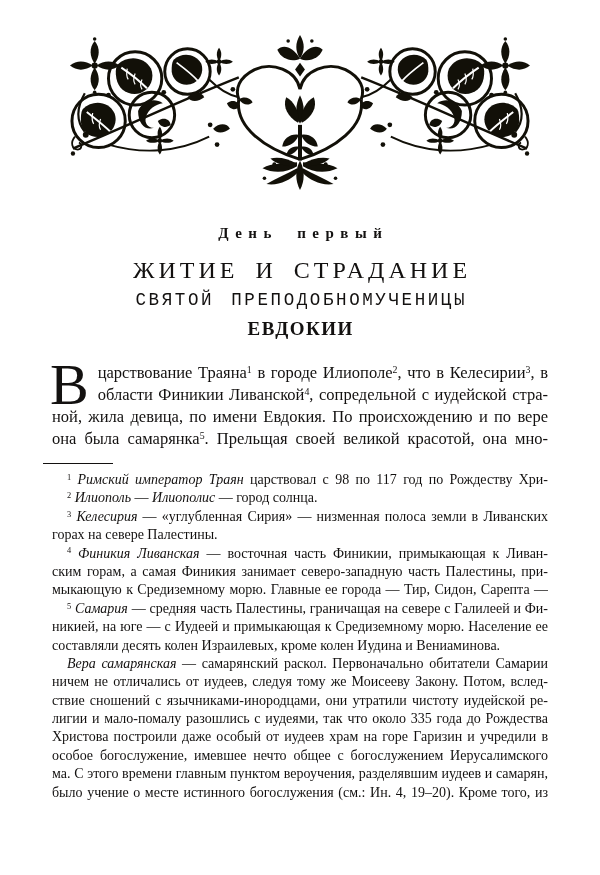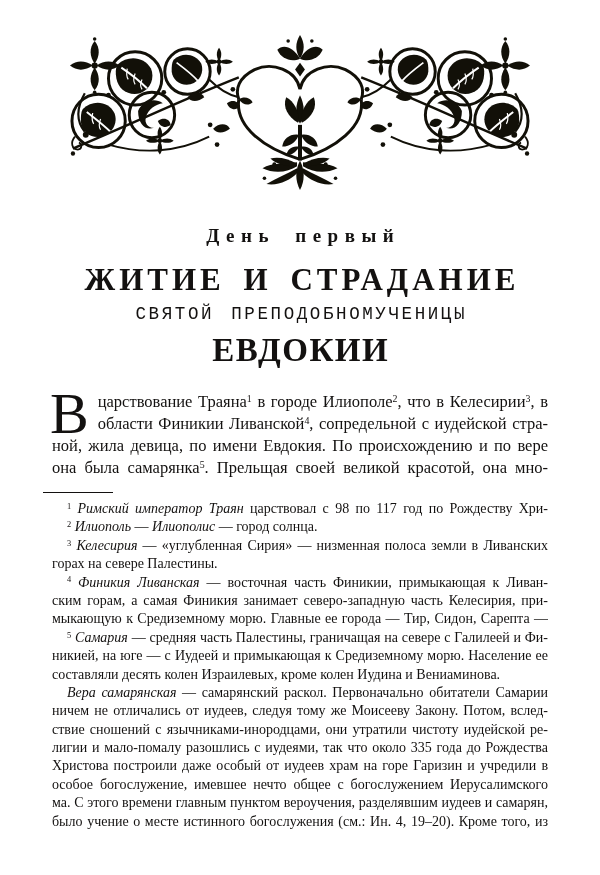--- a/index.html
+++ b/index.html
@@ -12,39 +12,39 @@
     font-family:"Liberation Serif","DejaVu Serif",serif;
     box-sizing:border-box;
     padding:0 52px;
     overflow:hidden;
   }
   
   .ornament{display:block;margin:34px auto 0;}
   
   .h-day{
     margin-top:33px;text-align:center;
-    font-size:19px;font-weight:700;
+    font-size:15px;font-weight:700;
     letter-spacing:6.5px;word-spacing:9px;
     padding-left:6.5px;white-space:nowrap;
   }
   .h-title1{
     margin-top:15px;text-align:center;
-    font-size:31px;font-weight:700;
+    font-size:24px;font-weight:400;
     letter-spacing:4px;word-spacing:7px;
     padding-left:4px;white-space:nowrap;
   }
   .h-title2{
     margin-top:6px;text-align:center;
     font-size:17.5px;font-weight:400;
     letter-spacing:2.6px;word-spacing:4px;
     padding-left:2.6px;white-space:nowrap;font-family:Liberation Mono, monospace;
   }
   .h-name{
     margin-top:8px;text-align:center;
-    font-size:33px;font-weight:700;
+    font-size:19px;font-weight:700;
     letter-spacing:1.5px;padding-left:1.5px;white-space:nowrap;
   }
   
   .body-text{margin-top:22px;font-size:16.5px;line-height:22px;}
   .opening{display:flex;align-items:flex-start;}
   .dropcap{
     flex:0 0 auto;
     font-size:58px;line-height:43px;
     margin:1px 9px 0 -2px;
     font-weight:400;
@@ -189,21 +189,21 @@
   </div>
 
   <div class="fn-sep"></div>
 
   <div class="footnotes" id="footnotes">
       <div class="fl just ind"><sup>1</sup><span> </span><em>Римский император Траян</em><span> царствовал с 98 по 117 год по Рождеству Хри-</span></div>
       <div class="fl ind"><sup>2</sup><span> </span><em>Илиополь</em><span> — </span><em>Илиополис</em><span> — город солнца.</span></div>
       <div class="fl just ind"><sup>3</sup><span> </span><em>Келесирия</em><span> — «углубленная Сирия» — низменная полоса земли в Ливанских</span></div>
       <div class="fl"><span>горах на севере Палестины.</span></div>
       <div class="fl just ind"><sup>4</sup><span> </span><em>Финикия Ливанская</em><span> — восточная часть Финикии, примыкающая к Ливан-</span></div>
-      <div class="fl just"><span>ским горам, а самая Финикия занимает северо-западную часть Келесирия, при-</span></div>
+      <div class="fl just"><span>ским горам, а самая Финикия занимает северо-западную часть Палестины, при-</span></div>
       <div class="fl just"><span>мыкающую к Средиземному морю. Главные ее города — Тир, Сидон, Сарепта —</span></div>
       <div class="fl just ind"><sup>5</sup><span> </span><em>Самария</em><span> — средняя часть Палестины, граничащая на севере с Галилеей и Фи-</span></div>
       <div class="fl just"><span>никией, на юге — с Иудеей и примыкающая к Средиземному морю. Население ее</span></div>
       <div class="fl"><span>составляли десять колен Израилевых, кроме колен Иудина и Вениаминова.</span></div>
       <div class="fl just ind"><em>Вера самарянская</em><span> — самарянский раскол. Первоначально обитатели Самарии</span></div>
       <div class="fl just"><span>ничем не отличались от иудеев, следуя тому же Моисееву Закону. Потом, вслед-</span></div>
       <div class="fl just"><span>ствие сношений с язычниками-инородцами, они утратили чистоту иудейской ре-</span></div>
       <div class="fl just"><span>лигии и мало-помалу разошлись с иудеями, так что около 335 года до Рождества</span></div>
       <div class="fl just"><span>Христова построили даже особый от иудеев храм на горе Гаризин и учредили в нем</span></div>
       <div class="fl just"><span>особое богослужение, имевшее нечто общее с богослужением Иерусалимского хра-</span></div>

